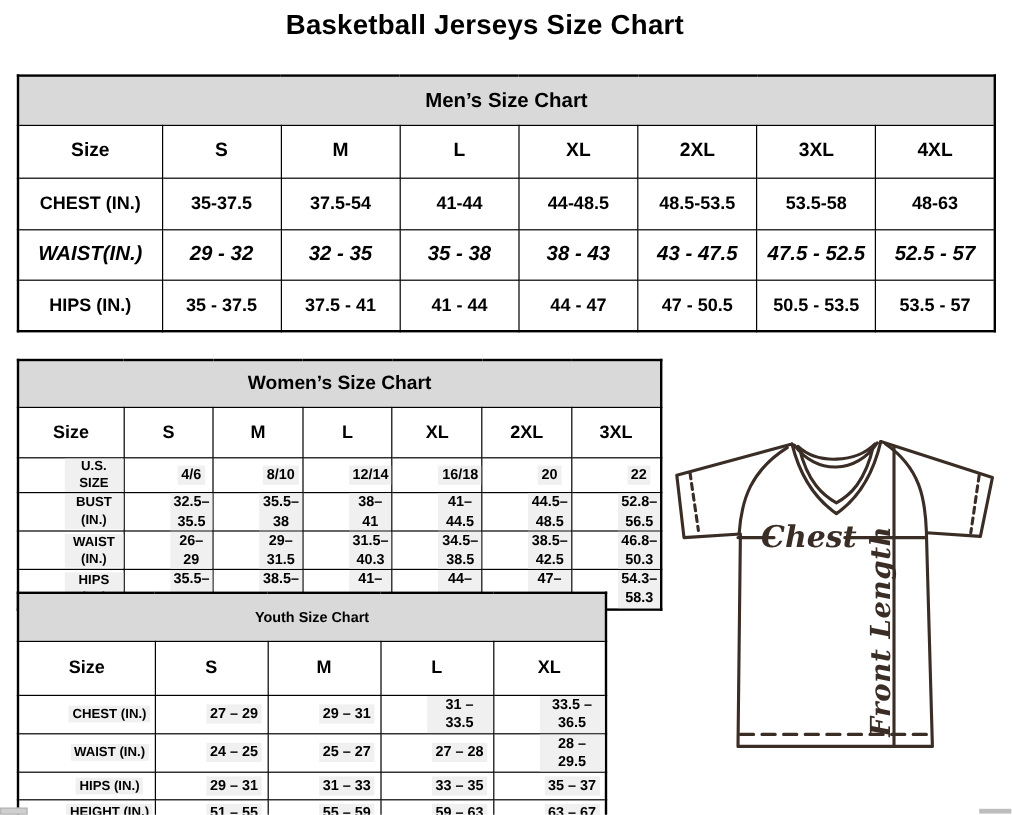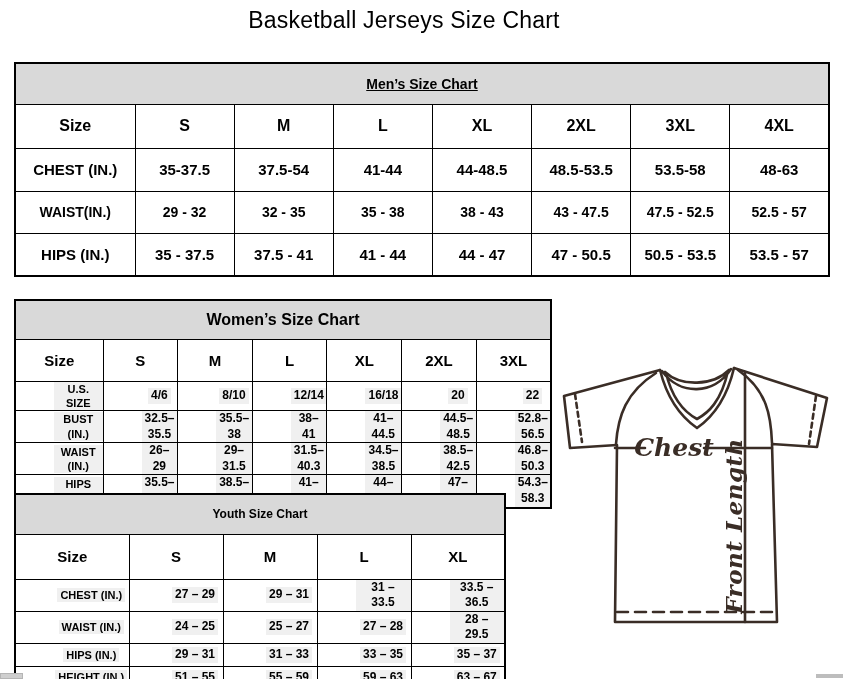--- a/index.html
+++ b/index.html
@@ -2,35 +2,35 @@
 <html><head>
 <meta charset="utf-8">
 <style>
   * { margin:0; padding:0; box-sizing:border-box; }
   html,body { background:#fff; }
   body { width:843px; height:679px; position:relative; overflow:hidden;
          font-family:"Liberation Sans", sans-serif; color:#000; }
   .canvas { position:absolute; left:0; top:0; width:843px; height:679px; background:#fff; }
 
   .title { position:absolute; top:7px; left:0; width:808px; text-align:center;
-           font-size:23px; font-weight:normal; letter-spacing:0.2px; }
+           font-size:23px; font-weight:bold; letter-spacing:0.2px; }
 
   table.tbl { position:absolute; border-collapse:collapse; table-layout:fixed;
               border:2px solid #000; }
   table.tbl td { border:1px solid #000; text-align:center; vertical-align:middle;
                  font-weight:bold; padding:0; overflow:hidden; }
   td.thead { background:#d9d9d9; }
 
   
   table.men { left:14px; top:62px; width:816px; }
-  table.men td.thead { font-size:14px;text-decoration:underline; }
+  table.men td.thead { font-size:17px; }
   table.men tr.r-title  { height:41px; }
   table.men tr.r-cols   { height:44px; font-size:16px; }
   table.men tr.r-data   { height:43px; font-size:15px; }
-  table.men tr.r-data2  { height:42px; font-size:14px; }
+  table.men tr.r-data2  { height:42px; font-size:17px;font-style:italic; }
 
   
   table.women { left:14px; top:299px; width:538px;padding-left:28px; }
   table.women td.thead { font-size:16px; }
   table.women tr.r-title { height:39px; }
   table.women tr.r-cols  { height:42px; font-size:15px; }
   table.women tr.r-data  { height:23px; font-size:12px; }
   table.women td.rlabel  { font-size:11px; }
 
   

